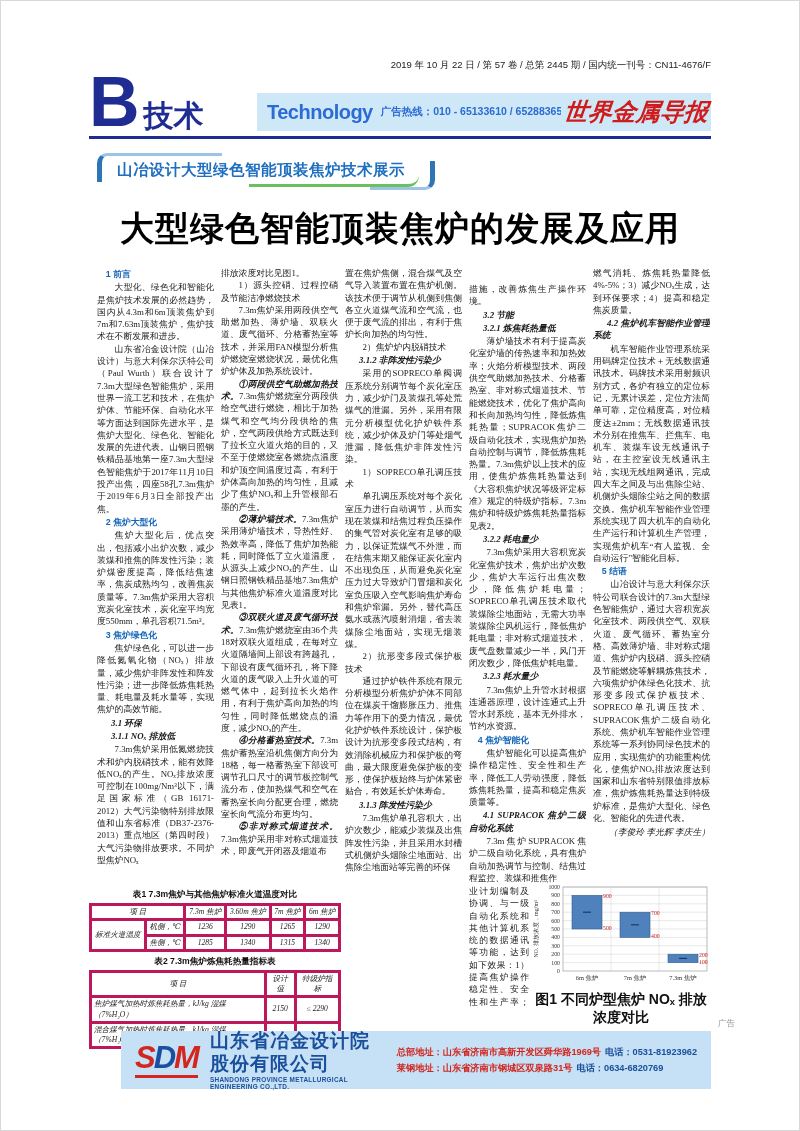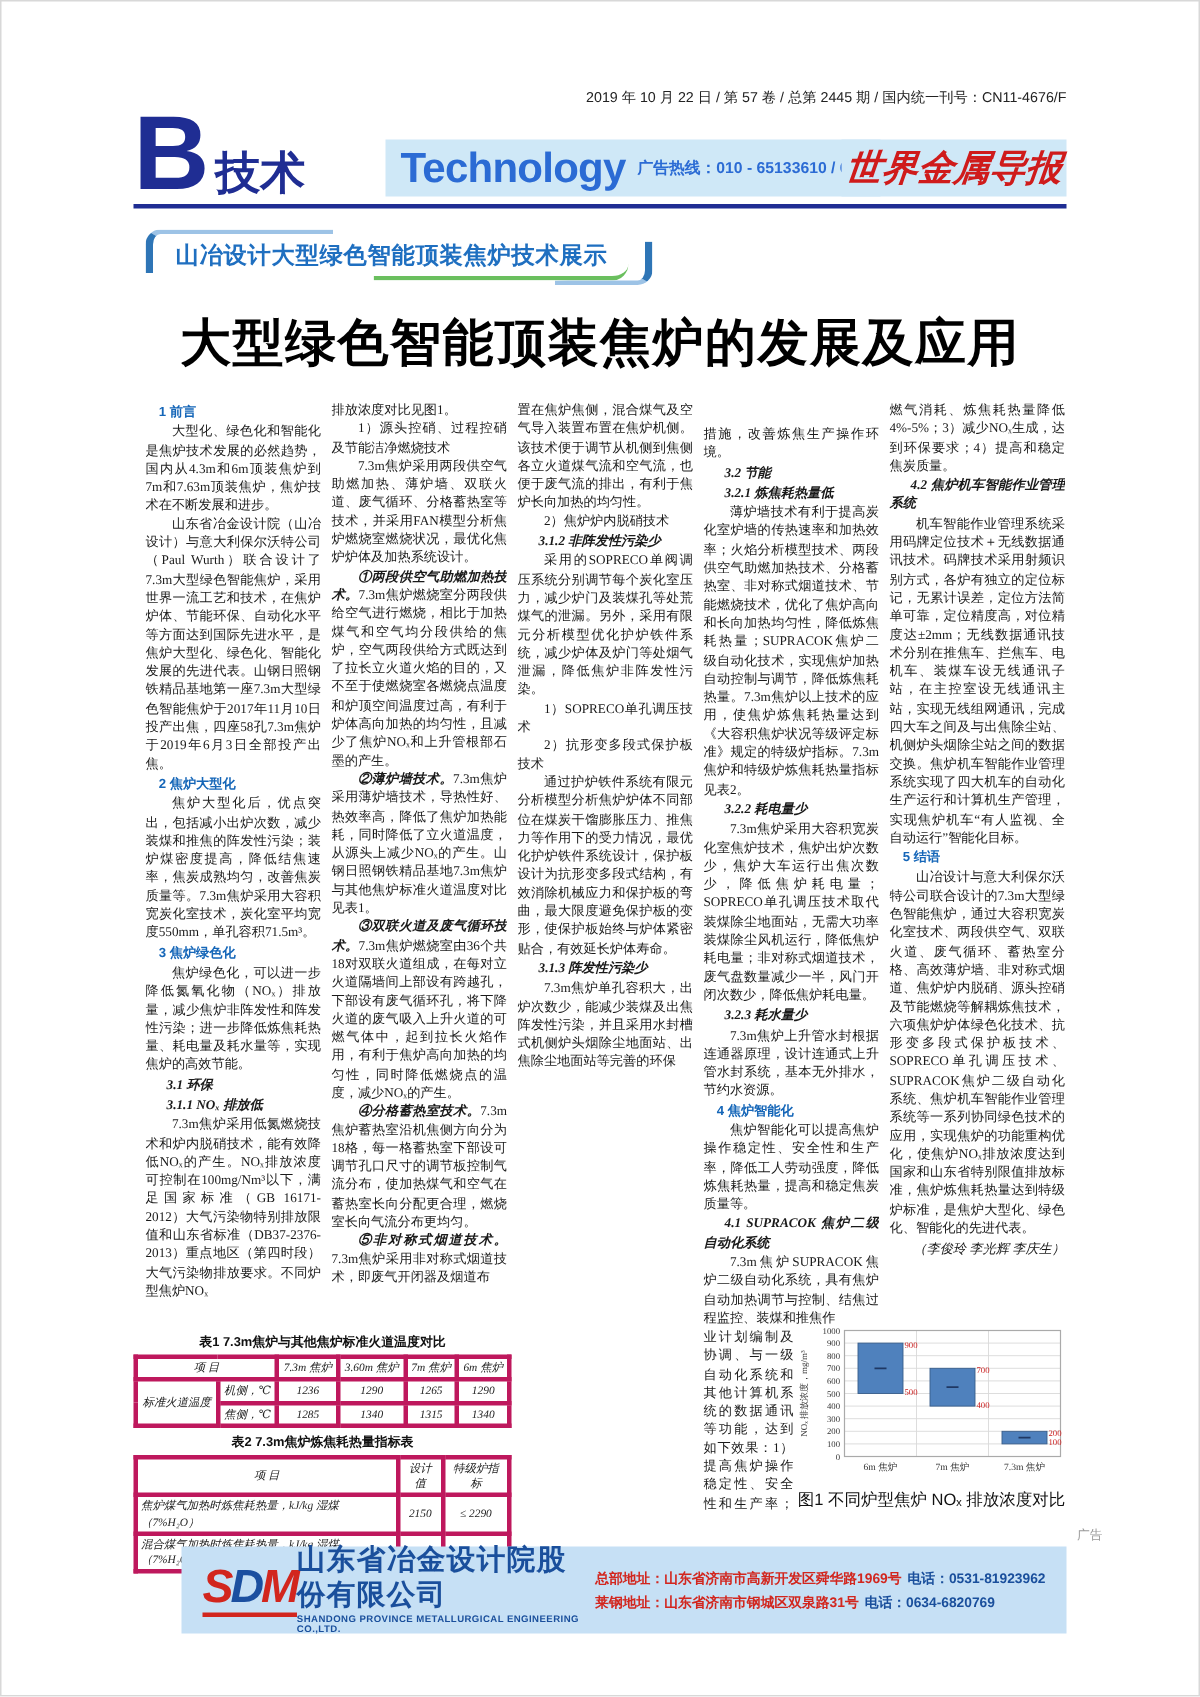--- a/index.html
+++ b/index.html
@@ -7,21 +7,21 @@
         border:1px solid #d8d8d8;overflow:hidden;
         font-family:"Liberation Sans","DejaVu Sans",sans-serif;color:#111;}
   
   .header{position:relative;margin:56px 88px 0;height:74px;}
   .b-block{position:absolute;left:0;bottom:0;display:flex;align-items:flex-end;color:#1f2d93;}
   .b-letter{font-size:70px;font-weight:900;line-height:.82;letter-spacing:-2px;}
   .b-word{font-size:30px;font-weight:900;margin-left:6px;line-height:1;}
   .date-line{position:absolute;right:0;top:2px;font-size:9.5px;color:#222;}
   .tech-strip{position:absolute;left:168px;bottom:0;width:330px;height:38px;background:#cfe8f7;
               display:flex;align-items:center;padding:0 10px;box-sizing:border-box;gap:8px;}
-  .tech-en{font-size:28px;font-weight:900;color:#2b6bd4;letter-spacing:-.5px;}
+  .tech-en{font-size:20px;font-weight:900;color:#2b6bd4;letter-spacing:-.5px;}
   .hotline{font-size:10.5px;font-weight:bold;color:#2b6bd4;white-space:nowrap;}
   .masthead{position:absolute;right:0;bottom:0;width:150px;height:38px;background:#cfe8f7;
             display:flex;align-items:center;justify-content:center;}
   .masthead span{font-family:"Liberation Serif","DejaVu Serif",serif;font-weight:900;font-style:italic;
             font-size:24px;color:#cf1b1b;transform:skewX(-6deg);white-space:nowrap;}
   .header-rule{margin:5px 88px 0;border-top:3px solid #1f2d93;}
   
   .banner{position:relative;margin:14px 0 0 96px;width:fit-content;padding:7px 30px 9px 20px;}
   .bn-brk-l{position:absolute;left:0;top:0;bottom:8px;width:120px;border-left:5px solid #2e75b6;
             border-top:3px solid #9dc3e6;border-top-left-radius:10px;}
@@ -52,27 +52,27 @@
   .tables{position:absolute;left:0;top:620px;width:252px;}
   .tbl-cap{font-size:8.6px;font-weight:bold;text-align:center;margin:2px 0 2px;
            font-family:"Liberation Sans","DejaVu Sans",sans-serif;}
   table{border-collapse:collapse;width:100%;margin-bottom:4px;}
   th,td{border:3px solid #be185d;font-size:7.6px;line-height:1.35;padding:1px 2px;
         text-align:center;font-weight:normal;font-style:italic;
         font-family:"Liberation Serif","DejaVu Serif",serif;color:#222;}
   td.tl{text-align:left;}
   
   .chart{position:absolute;left:440px;top:614px;width:184px;height:128px;}
-  .chart-cap{font-size:11px;font-weight:normal;text-align:center;margin-top:2px;
+  .chart-cap{font-size:14px;font-weight:bold;text-align:center;margin-top:2px;
              font-family:"Liberation Sans","DejaVu Sans",sans-serif;}
   
   .footer{position:relative;margin:22px 88px 0;padding-left:32px;}
   .ad-tag{position:absolute;right:-24px;top:-13px;font-size:8.5px;color:#999;}
   .foot-bar{height:58px;background:#c6e0f5;display:flex;align-items:center;padding:0 14px;
-            box-sizing:border-box;}
+            box-sizing:border-box;gap:12px;}
   .logo{font-style:italic;font-weight:900;font-size:31px;letter-spacing:-2px;line-height:1;
         border-bottom:3px solid #d2261e;padding-bottom:2px;}
   .logo .l-r{color:#d2261e;} .logo .l-b{color:#1b4fa0;}
   .co-name{font-size:19px;font-weight:900;color:#1a4f9c;letter-spacing:1px;line-height:1.2;}
   .co-en{font-size:6.4px;font-weight:bold;color:#1a4f9c;letter-spacing:.3px;}
   .contacts{margin-left:auto;font-size:9.2px;font-weight:bold;line-height:1.75;white-space:nowrap;}
   .addr{color:#d2261e;} .tel{color:#1a4f9c;margin-left:4px;}
 </style>
 </head>
 <body>
@@ -126,20 +126,21 @@
         <div class="blk b-p"><span class="lead">③双联火道及废气循环技术。</span>7.3m焦炉燃烧室由36个共18对双联火道组成，在每对立火道隔墙间上部设有跨越孔，下部设有废气循环孔，将下降火道的废气吸入上升火道的可燃气体中，起到拉长火焰作用，有利于焦炉高向加热的均匀性，同时降低燃烧点的温度，减少NOₓ的产生。</div>
         <div class="blk b-p"><span class="lead">④分格蓄热室技术。</span>7.3m焦炉蓄热室沿机焦侧方向分为18格，每一格蓄热室下部设可调节孔口尺寸的调节板控制气流分布，使加热煤气和空气在蓄热室长向分配更合理，燃烧室长向气流分布更均匀。</div>
         <div class="blk b-p"><span class="lead">⑤非对称式烟道技术。</span>7.3m焦炉采用非对称式烟道技术，即废气开闭器及烟道布</div>
       </div>
     <div class="col c2">
         <div class="blk b-pc">置在焦炉焦侧，混合煤气及空气导入装置布置在焦炉机侧。该技术便于调节从机侧到焦侧各立火道煤气流和空气流，也便于废气流的排出，有利于焦炉长向加热的均匀性。</div>
         <div class="blk b-p">2）焦炉炉内脱硝技术</div>
         <div class="blk b-sub">3.1.2 非阵发性污染少</div>
         <div class="blk b-p">采用的SOPRECO单阀调压系统分别调节每个炭化室压力，减少炉门及装煤孔等处荒煤气的泄漏。另外，采用有限元分析模型优化护炉铁件系统，减少炉体及炉门等处烟气泄漏，降低焦炉非阵发性污染。</div>
         <div class="blk b-p">1）SOPRECO单孔调压技术</div>
+        <div class="blk b-p">单孔调压系统对每个炭化室压力进行自动调节，从而实现在装煤和结焦过程负压操作的集气管对炭化室有足够的吸力，以保证荒煤气不外泄，而在结焦末期又能保证炭化室内不出现负压，从而避免炭化室压力过大导致炉门冒烟和炭化室负压吸入空气影响焦炉寿命和焦炉窜漏。另外，替代高压氨水或蒸汽喷射消烟，省去装煤除尘地面站，实现无烟装煤。</div>
         <div class="blk b-p">2）抗形变多段式保护板技术</div>
         <div class="blk b-p">通过护炉铁件系统有限元分析模型分析焦炉炉体不同部位在煤炭干馏膨胀压力、推焦力等作用下的受力情况，最优化护炉铁件系统设计，保护板设计为抗形变多段式结构，有效消除机械应力和保护板的弯曲，最大限度避免保护板的变形，使保护板始终与炉体紧密贴合，有效延长炉体寿命。</div>
         <div class="blk b-sub">3.1.3 阵发性污染少</div>
         <div class="blk b-p">7.3m焦炉单孔容积大，出炉次数少，能减少装煤及出焦阵发性污染，并且采用水封槽式机侧炉头烟除尘地面站、出焦除尘地面站等完善的环保</div>
       </div>
     <div class="col c3">
         <div class="blk b-pc">措施，改善炼焦生产操作环境。</div>
         <div class="blk b-sub">3.2 节能</div>
         <div class="blk b-sub">3.2.1 炼焦耗热量低</div>
         <div class="blk b-p">薄炉墙技术有利于提高炭化室炉墙的传热速率和加热效率；火焰分析模型技术、两段供空气助燃加热技术、分格蓄热室、非对称式烟道技术、节能燃烧技术，优化了焦炉高向和长向加热均匀性，降低炼焦耗热量；SUPRACOK焦炉二级自动化技术，实现焦炉加热自动控制与调节，降低炼焦耗热量。7.3m焦炉以上技术的应用，使焦炉炼焦耗热量达到《大容积焦炉状况等级评定标准》规定的特级炉指标。7.3m焦炉和特级炉炼焦耗热量指标见表2。</div>

